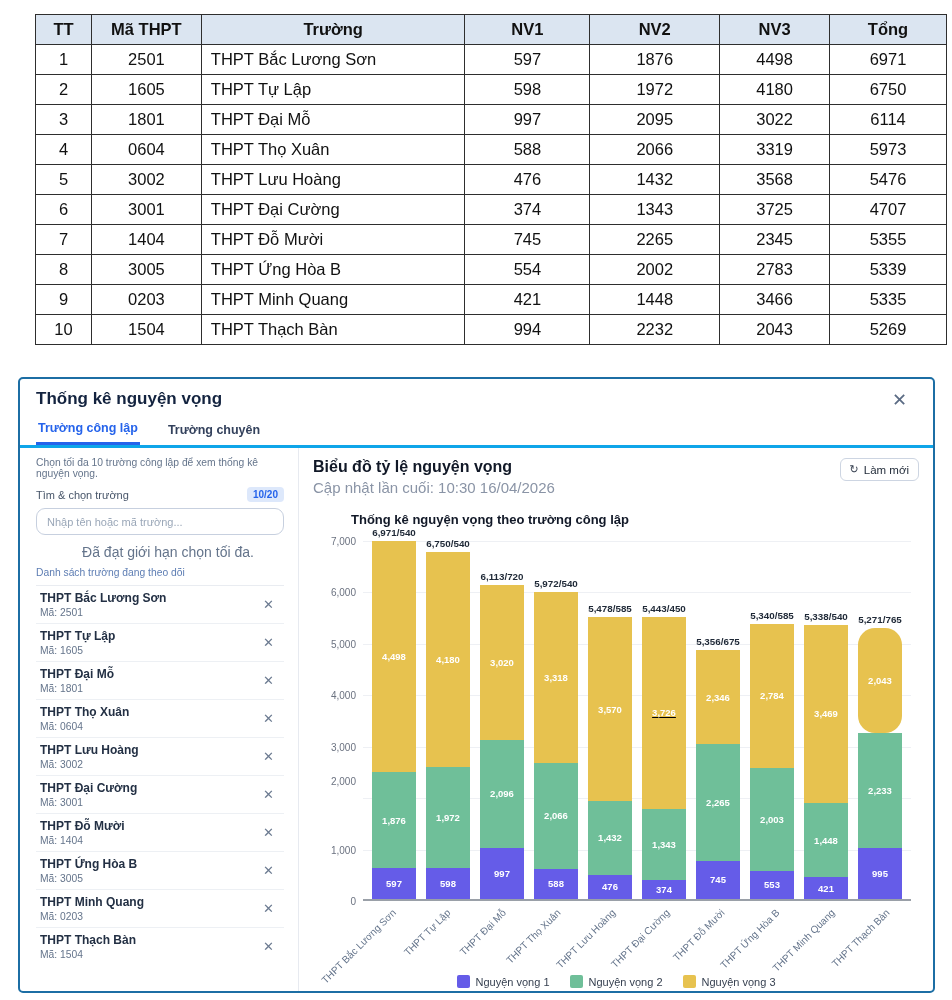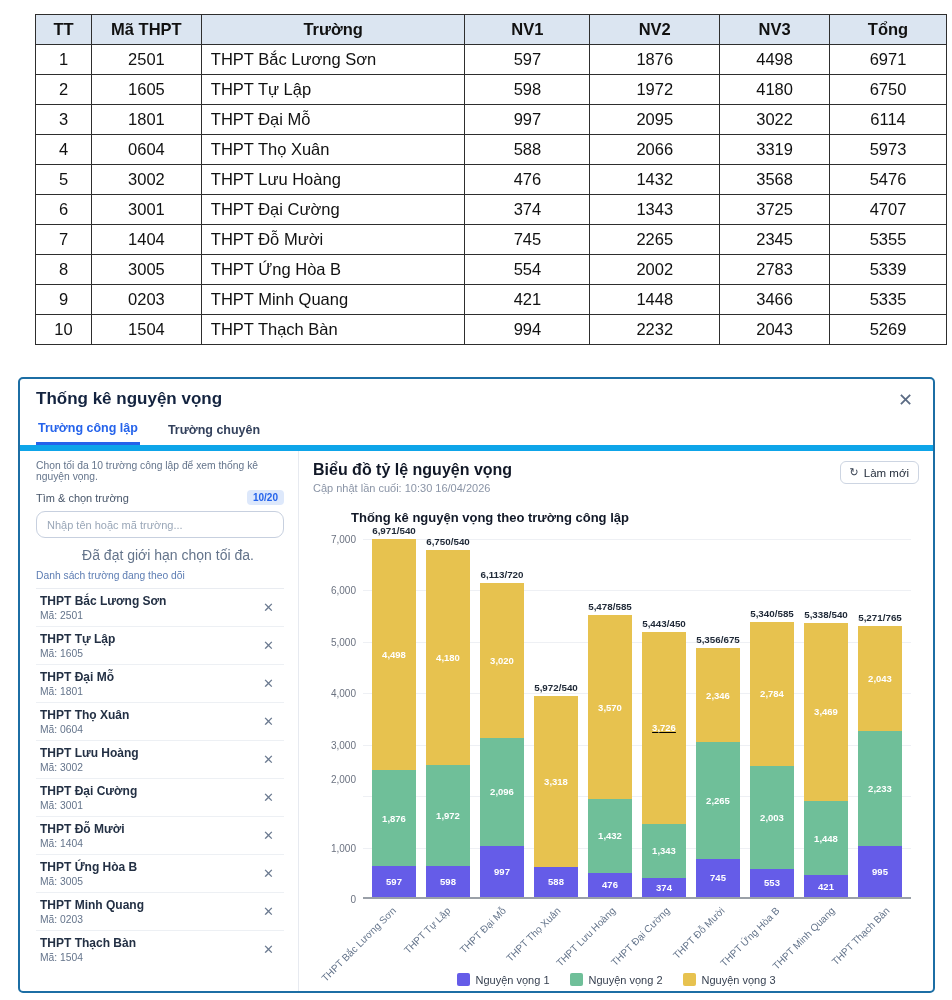--- a/index.html
+++ b/index.html
@@ -14,25 +14,25 @@
     height: 30px; padding: 1px 6px; text-align: center; }
   table.ranktable th { background:#dbe5f1; font-weight:700; }
   table.ranktable td.school-name { text-align:left; padding-left:9px; }
   .col-tt{width:56px}.col-ma{width:110px}.col-truong{width:264px}
   .col-nv1{width:125px}.col-nv2{width:130px}.col-nv3{width:110px}.col-tong{width:117px}
 
   
   .modal { margin: 32px 17px 0 18px; width: 917px; height: 616px;
     border: 2px solid #1c6ea4; border-radius: 5px; background:#fff;
     display:flex; flex-direction:column; overflow:hidden; }
-  .modal-header { padding: 10px 14px 0 16px; display:flex; justify-content:space-between; align-items:flex-start; }
+  .modal-header { padding: 10px 20px 0 16px; display:flex; justify-content:space-between; align-items:flex-start; }
   .modal-title { font-size: 17px; font-weight: 700; color:#13233f; }
   .modal-close { font-size: 18px; color:#5b6b84; cursor:pointer; line-height:1;
     background:none; border:none; padding:2px 6px; font-family:inherit; }
-  .tabbar { display:flex; gap: 26px; padding: 8px 16px 0 16px; border-bottom:6px solid #0ea5e9; }
+  .tabbar { display:flex; gap: 26px; padding: 8px 16px 0 16px; border-bottom:3px solid #0ea5e9; }
   .tab { font-size: 12.5px; font-weight:600; padding: 2px 2px 7px 2px; cursor:pointer;
     border:none; background:none; font-family:inherit; }
   .tab.active { color:#2563eb; border-bottom: 3px solid #2563eb; }
   .tab.inactive { color:#33415c; }
   .modal-body { flex:1; display:flex; min-height:0; }
 
   
   .sidebar { width: 279px; border-right: 1px solid #e7eaf0; padding: 9px 14px 6px 16px;
     display:flex; flex-direction:column; }
   .hint { font-size: 10.3px; color:#64748b; margin-bottom: 8px; }
@@ -51,21 +51,21 @@
   .school-item:last-child { border-bottom:none; }
   .school-nm { font-size: 12px; font-weight: 700; color:#233044; line-height:1.25; }
   .school-cd { font-size: 10.3px; color:#64748b; margin-top:1px; }
   .remove-x { font-size: 13px; color:#6b7a90; cursor:pointer; background:none; border:none;
     padding: 2px 8px; font-family:inherit; }
 
   
   .chart-panel { flex:1; padding: 10px 14px 6px 14px; display:flex; flex-direction:column; min-width:0; }
   .cp-head { display:flex; justify-content:space-between; align-items:flex-start; }
   .cp-title { font-size: 16px; font-weight:700; color:#111827; }
-  .cp-updated { font-size: 11px; color:#8a94a6; margin-top:3px; }
+  .cp-updated { font-size: 15px; color:#8a94a6; margin-top:3px; }
   .refresh-btn { display:flex; align-items:center; gap:5px; border:1px solid #cdd5e2;
     border-radius: 6px; background:#fff; padding: 4px 9px; font-size: 11.5px; color:#1f2937;
     cursor:pointer; font-family:inherit; }
   .refresh-icn { font-size: 11px; color:#374151; }
   .chart-title { font-size: 13px; font-weight:700; color:#111827; margin: 16px 0 14px 38px; }
 
   .chart { position:relative; margin-left: 50px; margin-right: 8px; }
   .plot { position:relative; height: 360px; border-bottom: 2px solid #9aa0a8; }
   .gridline { position:absolute; left:0; right:0; height:0; border-top:1px solid #eef0f4; }
   .ylab { position:absolute; right: calc(100% + 7px); font-size: 10px; color:#6b7280;
@@ -363,20 +363,23 @@
                 </div>
                 <div class="seg" style="height: 155.314px; background: rgb(231, 194, 79);">
                   <span>3,020</span>
                 </div>
                 <div class="total-lab">6,113/720</div>
               </div>
               <div class="bar">
                 <div class="seg" style="height: 30.24px; background: rgb(101, 92, 232);">
                   <span>588</span>
                 </div>
+                <div class="seg" style="height: 106.251px; background: rgb(111, 191, 153);">
+                  <span>2,066</span>
+                </div>
                 <div class="seg" style="height: 170.64px; background: rgb(231, 194, 79);">
                   <span>3,318</span>
                 </div>
                 <div class="total-lab">5,972/540</div>
               </div>
               <div class="bar">
                 <div class="seg" style="height: 24.48px; background: rgb(101, 92, 232);">
                   <span>476</span>
                 </div>
                 <div class="seg" style="height: 73.6457px; background: rgb(111, 191, 153);">
@@ -384,21 +387,21 @@
                 </div>
                 <div class="seg" style="height: 183.6px; background: rgb(231, 194, 79);">
                   <span>3,570</span>
                 </div>
                 <div class="total-lab">5,478/585</div>
               </div>
               <div class="bar">
                 <div class="seg" style="height: 19.2343px; background: rgb(101, 92, 232);">
                   <span>374</span>
                 </div>
-                <div class="seg" style="height: 54px; background: rgb(111, 191, 153);">
+                <div class="seg" style="height: 71px; background: rgb(111, 191, 153);">
                   <span>1,343</span>
                 </div>
                 <div class="seg" style="height: 191.623px; background: rgb(231, 194, 79); text-decoration: underline;">
                   <span>3,726</span>
                 </div>
                 <div class="total-lab">5,443/450</div>
               </div>
               <div class="bar">
                 <div class="seg" style="height: 38.3143px; background: rgb(101, 92, 232);">
                   <span>745</span>
@@ -435,21 +438,21 @@
                 </div>
                 <div class="total-lab">5,338/540</div>
               </div>
               <div class="bar">
                 <div class="seg" style="height: 51px; background: rgb(101, 92, 232);">
                   <span>995</span>
                 </div>
                 <div class="seg" style="height: 114.84px; background: rgb(111, 191, 153);">
                   <span>2,233</span>
                 </div>
-                <div class="seg" style="height: 105.069px; background: rgb(231, 194, 79);">
+                <div class="seg" style="height: 105.069px; background: rgb(231, 194, 79); border-radius: 17px;">
                   <span>2,043</span>
                 </div>
                 <div class="total-lab">5,271/765</div>
               </div>
             </div>
           </div>
         <div class="xlabels" id="xlabels">
             <div class="xlab" style="left: 5%;">
               <span>THPT Bắc Lương Sơn</span>
             </div>

